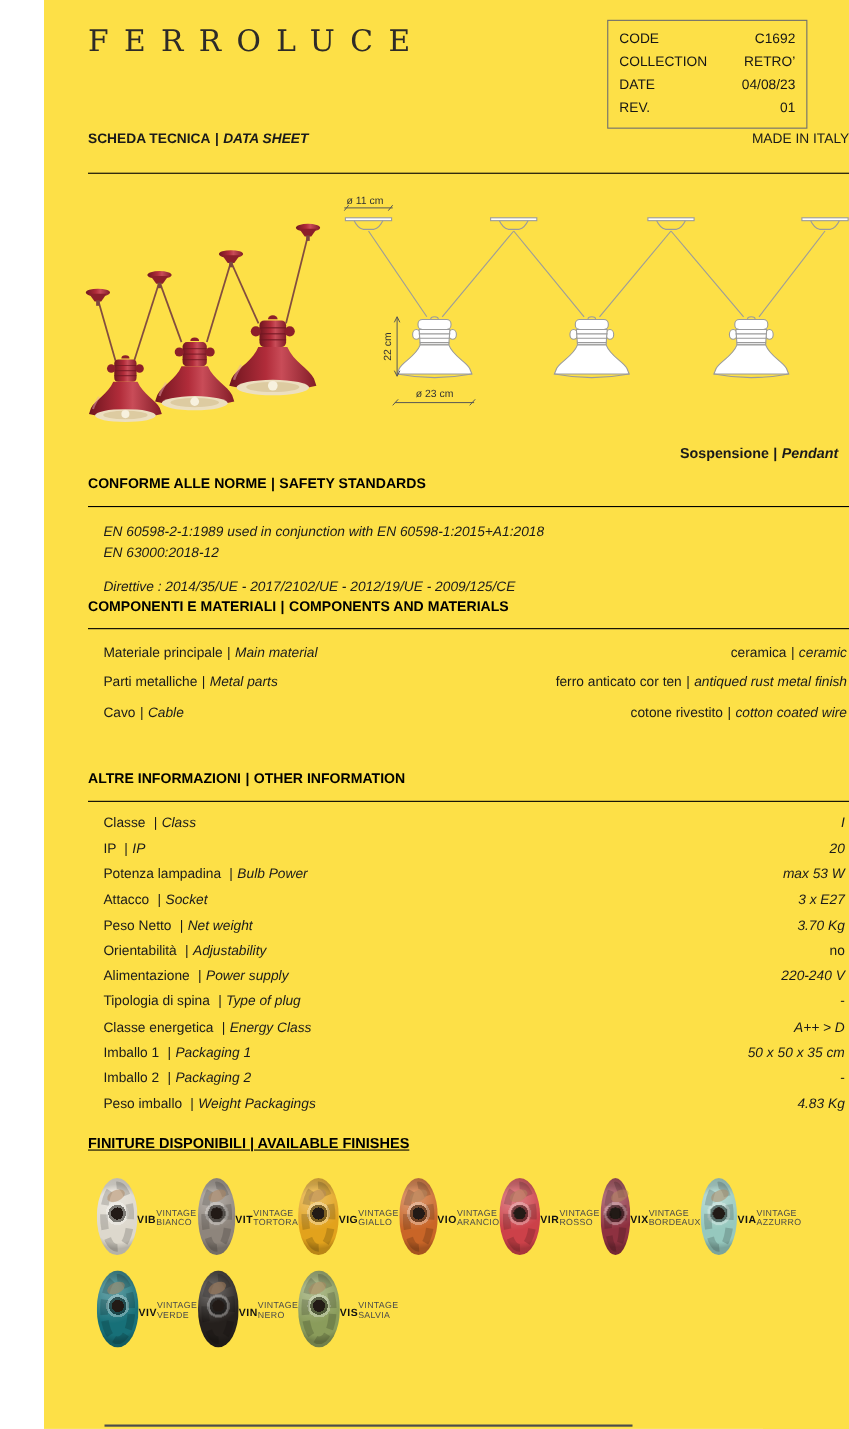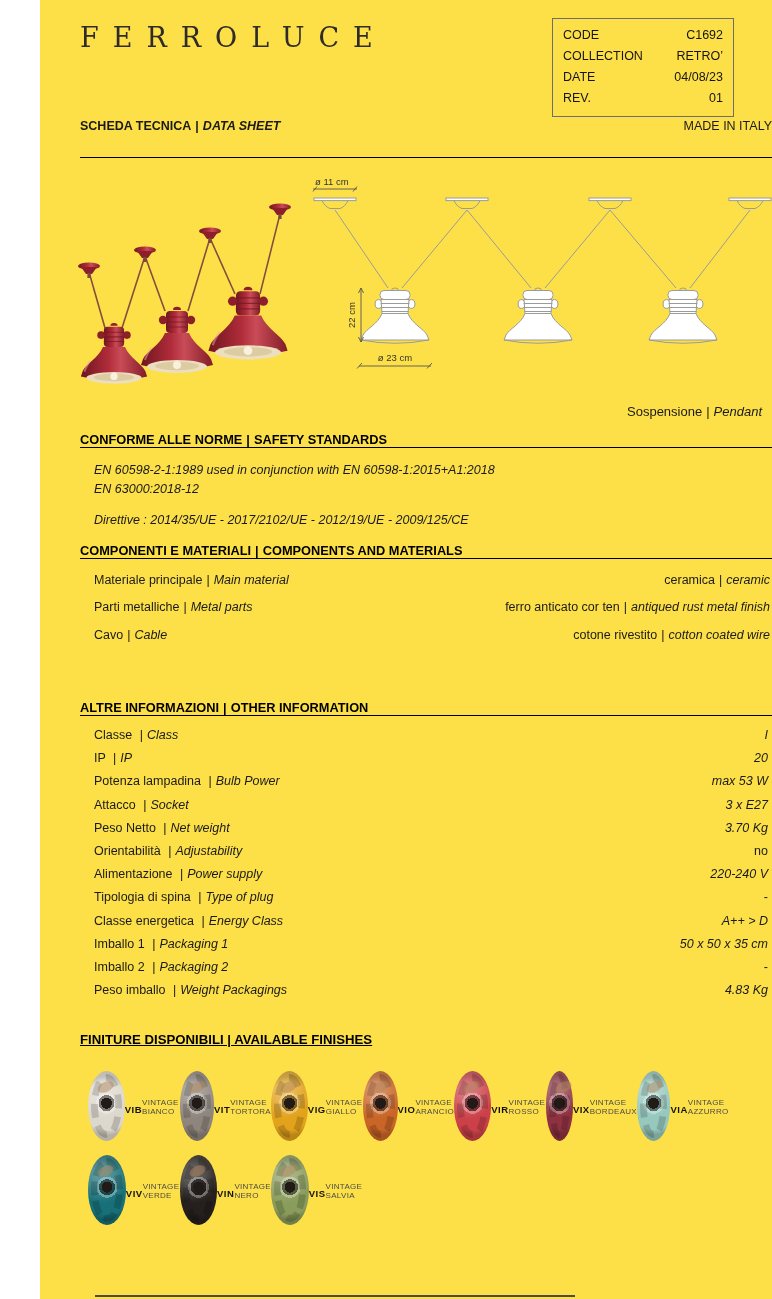--- a/index.html
+++ b/index.html
@@ -13,25 +13,25 @@
   .infobox .row{display:flex;justify-content:space-between;font-size:12.5px;line-height:21px;color:#151515;}
   .subheader{position:absolute;left:40px;right:40px;top:119px;display:flex;justify-content:space-between;
              font-size:12.5px;}
   .subheader .l{font-weight:bold;}
   .subheader .l i{font-style:italic;}
   .sep{margin:0 4px;}
   .topline{position:absolute;left:40px;right:40px;top:157px;border-top:1.6px solid #000;}
   
   .photo-svg{position:absolute;left:22px;top:172px;}
   .draw-svg{position:absolute;left:272px;top:170px;}
-  .pendant{position:absolute;right:50px;top:404px;font-size:13px;}
+  .pendant{position:absolute;right:50px;top:404px;font-size:13px;font-weight:bold;}
   .pendant i{font-style:italic;}
   
   .sec{position:absolute;left:40px;right:40px;}
-  .sec-h{font-size:12.8px;font-weight:bold;border-bottom:1.8px solid #000;padding-bottom:0;color:#000;}
+  .sec-h{font-size:12.8px;font-weight:bold;border-bottom:1.8px solid #000;padding-bottom:13px;color:#000;}
   .sec-safety{top:432px;}
   .safety-lines{margin-top:13px;font-style:italic;font-size:12.5px;line-height:19px;padding-left:14px;}
   .directives{margin-top:14px;font-style:italic;font-size:12.5px;padding-left:14px;}
   .sec-materials{top:543px;}
   .mrow{display:flex;justify-content:space-between;font-size:12.5px;margin-top:13.5px;padding:0 2px 0 14px;}
   .mrow i{font-style:italic;}
   .sec-other{top:700px;}
   .orow{display:flex;justify-content:space-between;font-size:12.5px;margin-top:7.2px;padding:0 4px 0 14px;line-height:16px;}
   .orow i{font-style:italic;}
   .orow:first-of-type{margin-top:11px;}

